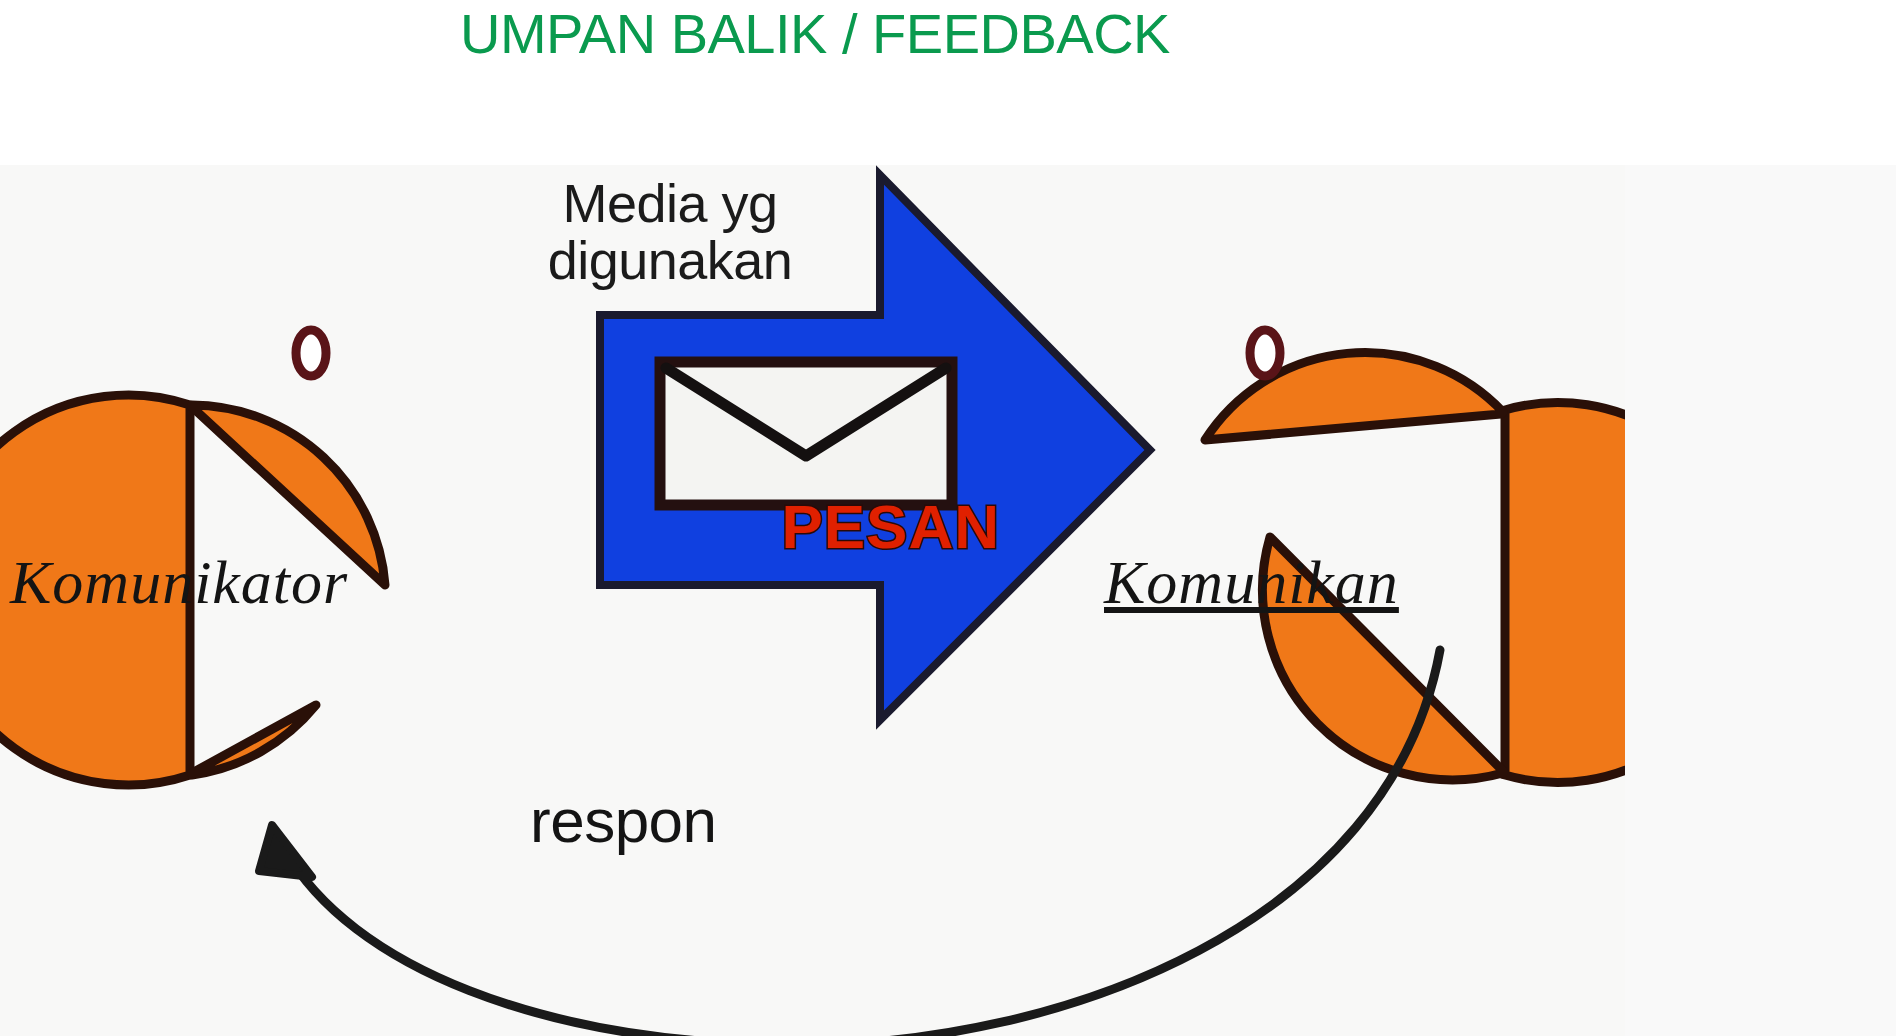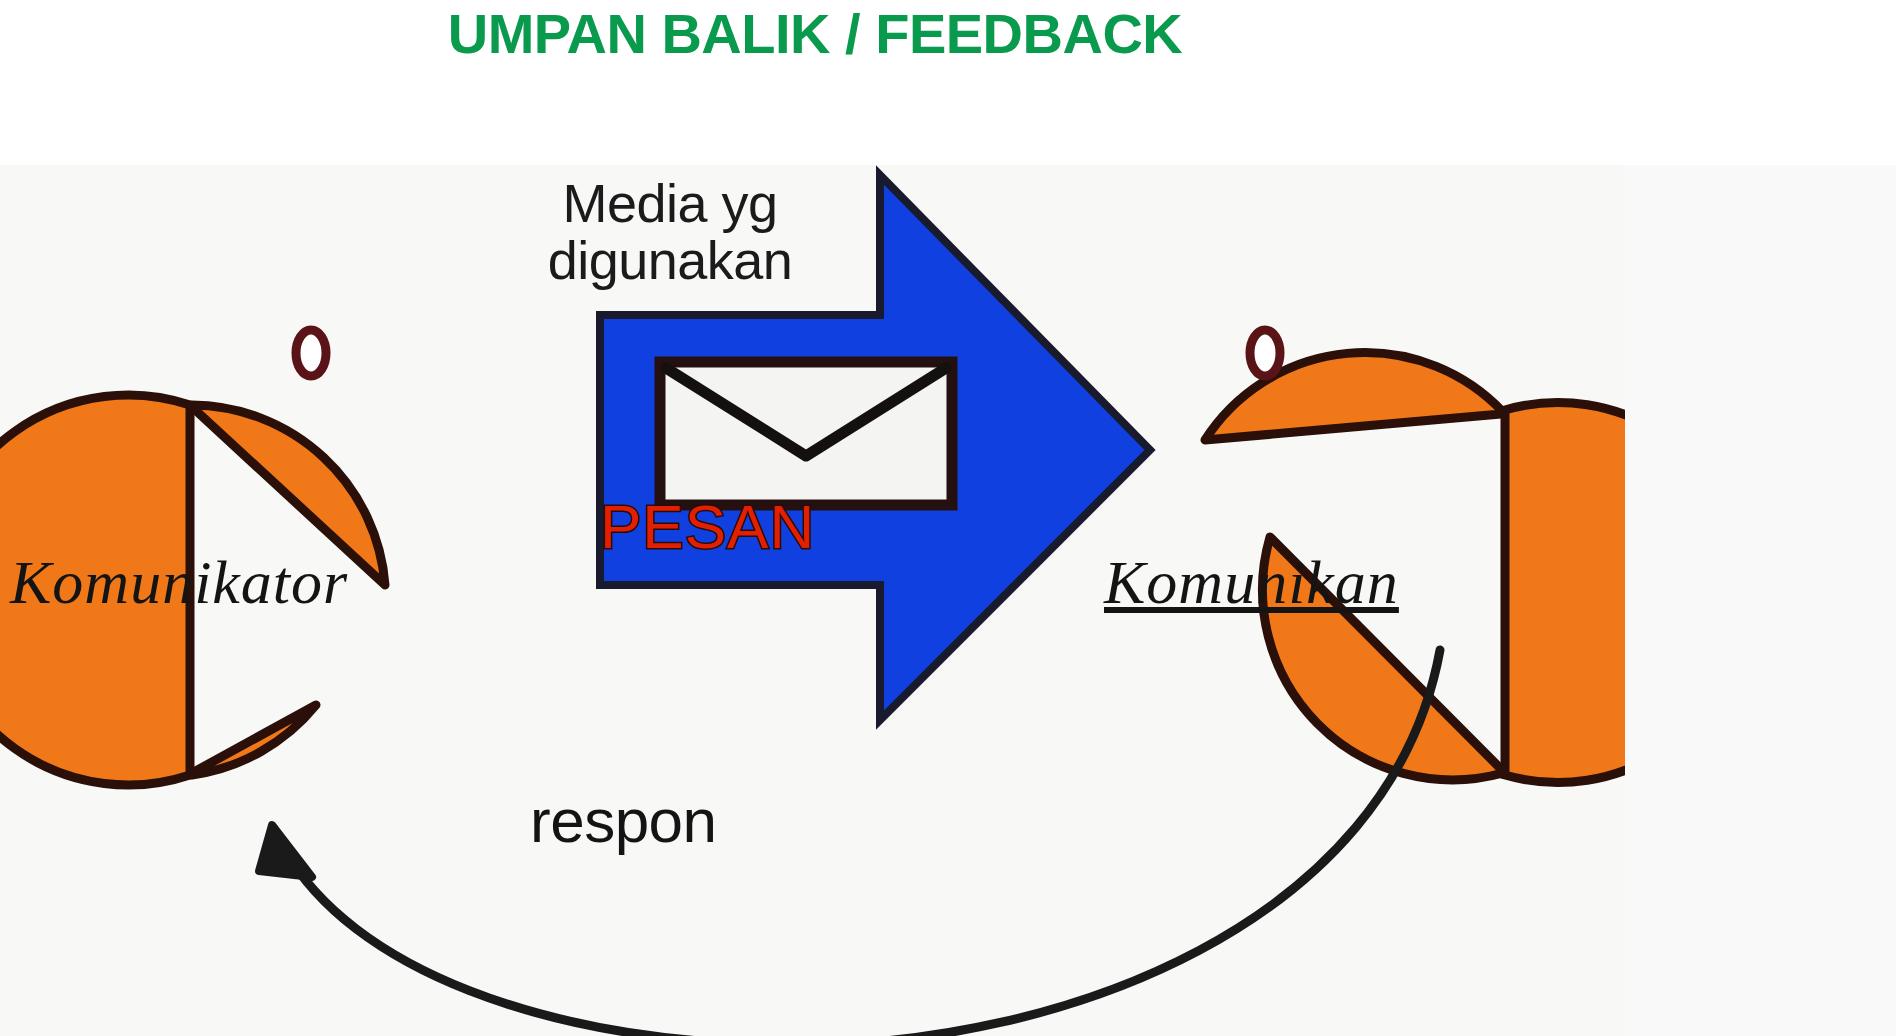--- a/index.html
+++ b/index.html
@@ -26,21 +26,21 @@
     background: #ffffff;
     box-sizing: border-box;
   }
   .page-title {
     position: absolute;
     left: 0;
     top: 2px;
     width: 1630px;
     text-align: center;
     font-family: "Liberation Sans", sans-serif;
-    font-weight: bold;
+    font-weight: normal;
     font-size: 56px;
     letter-spacing: -0.5px;
     color: #0a9a4e;
     white-space: nowrap;
     line-height: 1.15;
   }
 
   
   .diagram-stage {
     position: absolute;
@@ -83,24 +83,24 @@
     color: #1b1b1b;
     white-space: pre-line;
     letter-spacing: -0.5px;
   }
 
   .pesan-label {
     position: absolute;
     left: 600px;
     top: 326px;
     width: 400px;
-    text-align: left;
+    text-align: right;
     font-family: "Liberation Sans", sans-serif;
     font-size: 62px;
-    font-weight: normal;
+    font-weight: bold;
     color: #e02000;
     -webkit-text-stroke: 3px #2a0a08;
     paint-order: stroke fill;
     letter-spacing: 1px;
   }
 
   .actor-label {
     position: absolute;
     font-family: "Liberation Serif", serif;
     font-style: italic;

